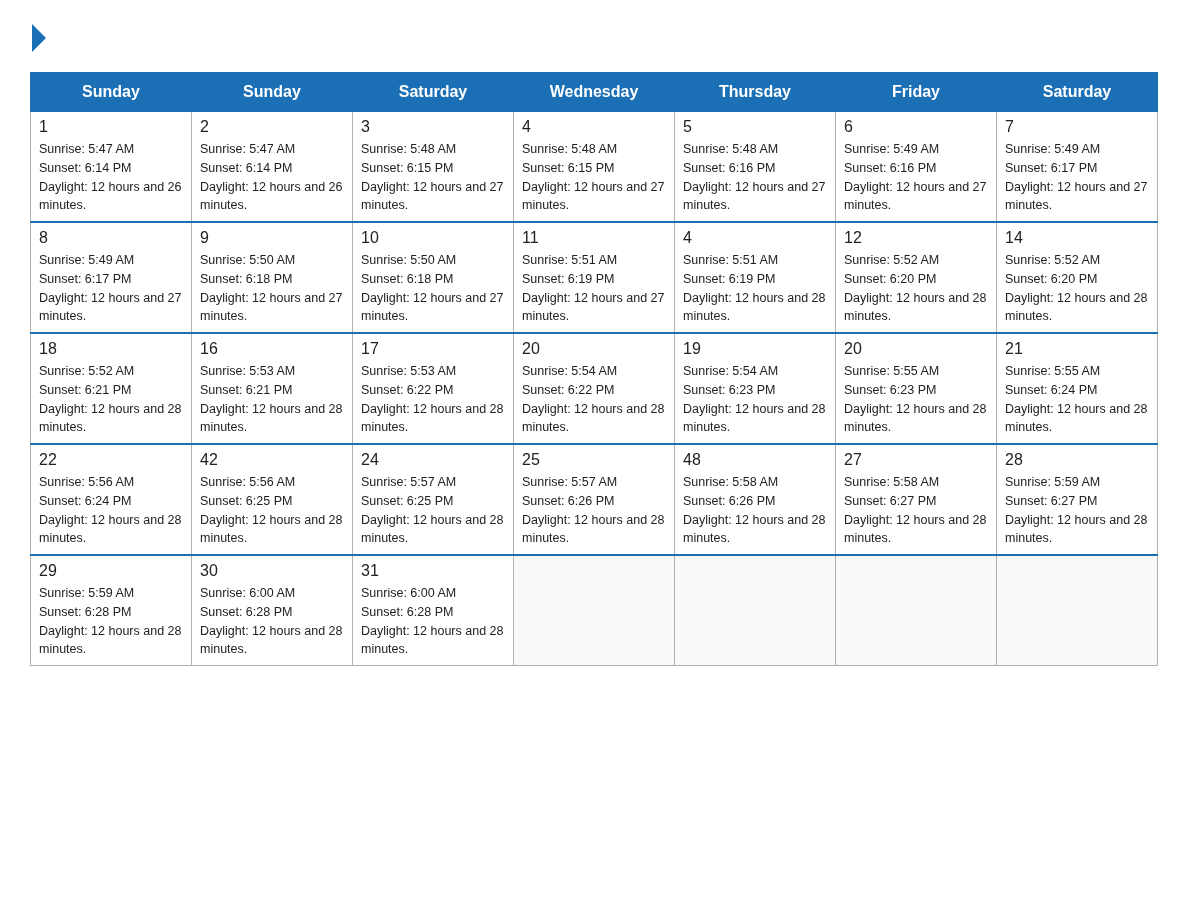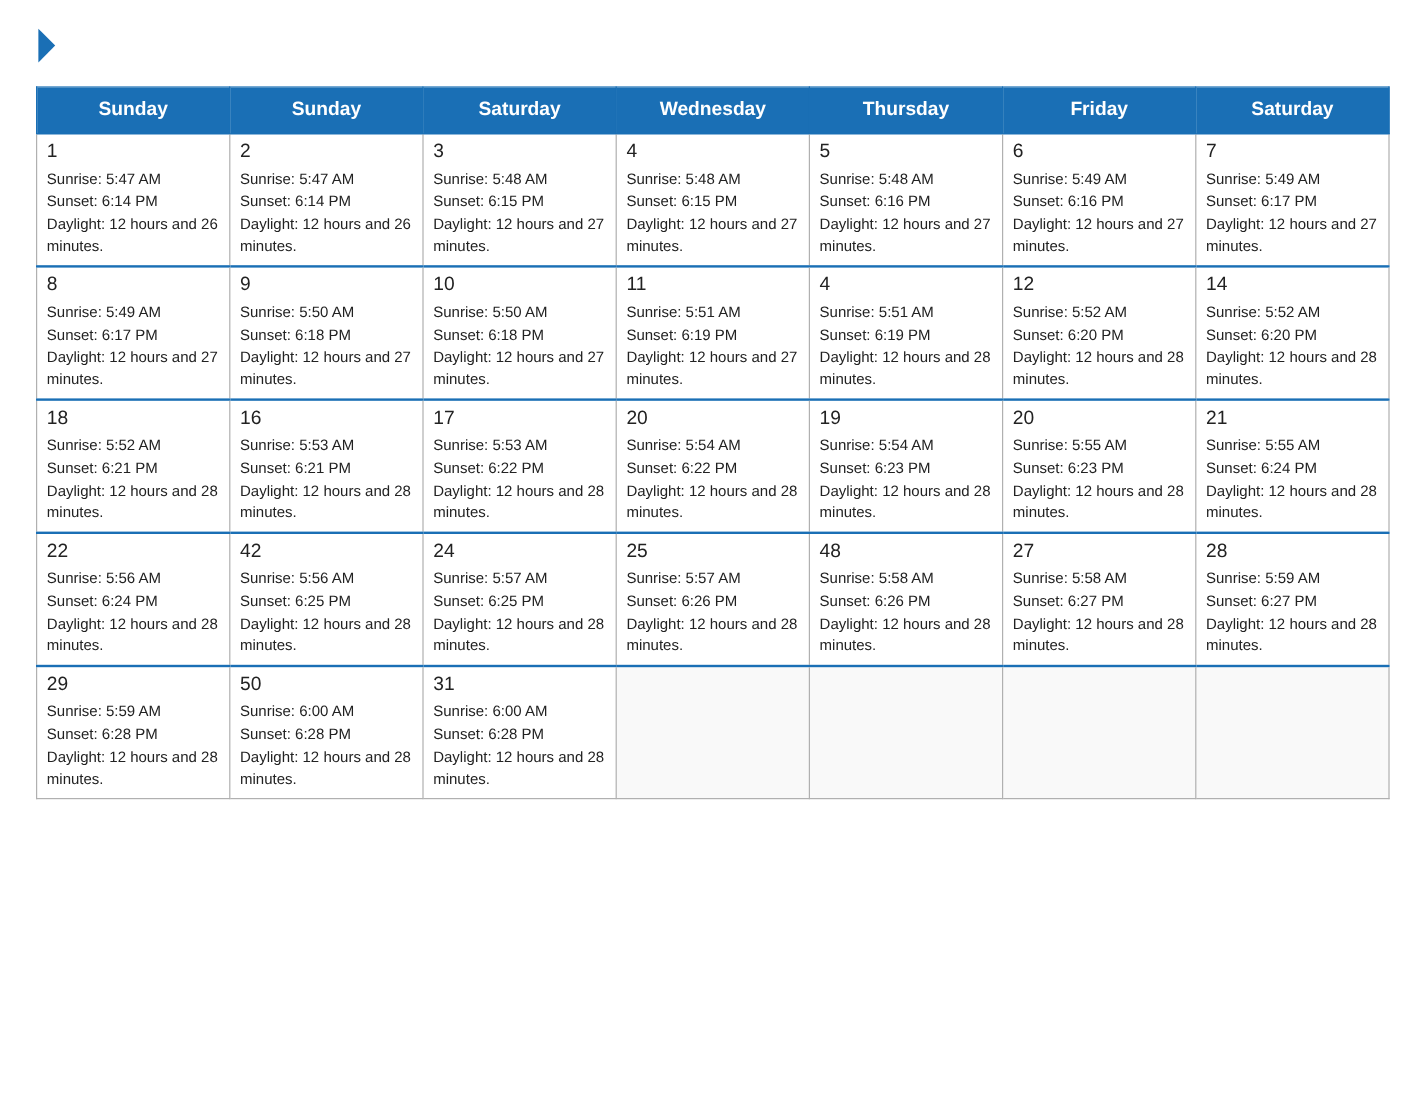--- a/index.html
+++ b/index.html
@@ -252,21 +252,21 @@
           <span class="day-number">28</span>
           <div class="day-info">Sunrise: 5:59 AM<br>Sunset: 6:27 PM<br>Daylight: 12 hours and 28 minutes.</div>
         </td>
       </tr>
       <tr class="row-divider">
         <td>
           <span class="day-number">29</span>
           <div class="day-info">Sunrise: 5:59 AM<br>Sunset: 6:28 PM<br>Daylight: 12 hours and 28 minutes.</div>
         </td>
         <td>
-          <span class="day-number">50</span>
+          <span class="day-number">30</span>
           <div class="day-info">Sunrise: 6:00 AM<br>Sunset: 6:28 PM<br>Daylight: 12 hours and 28 minutes.</div>
         </td>
         <td>
           <span class="day-number">31</span>
           <div class="day-info">Sunrise: 6:00 AM<br>Sunset: 6:28 PM<br>Daylight: 12 hours and 28 minutes.</div>
         </td>
         <td class="empty"></td>
         <td class="empty"></td>
         <td class="empty"></td>
         <td class="empty"></td>

